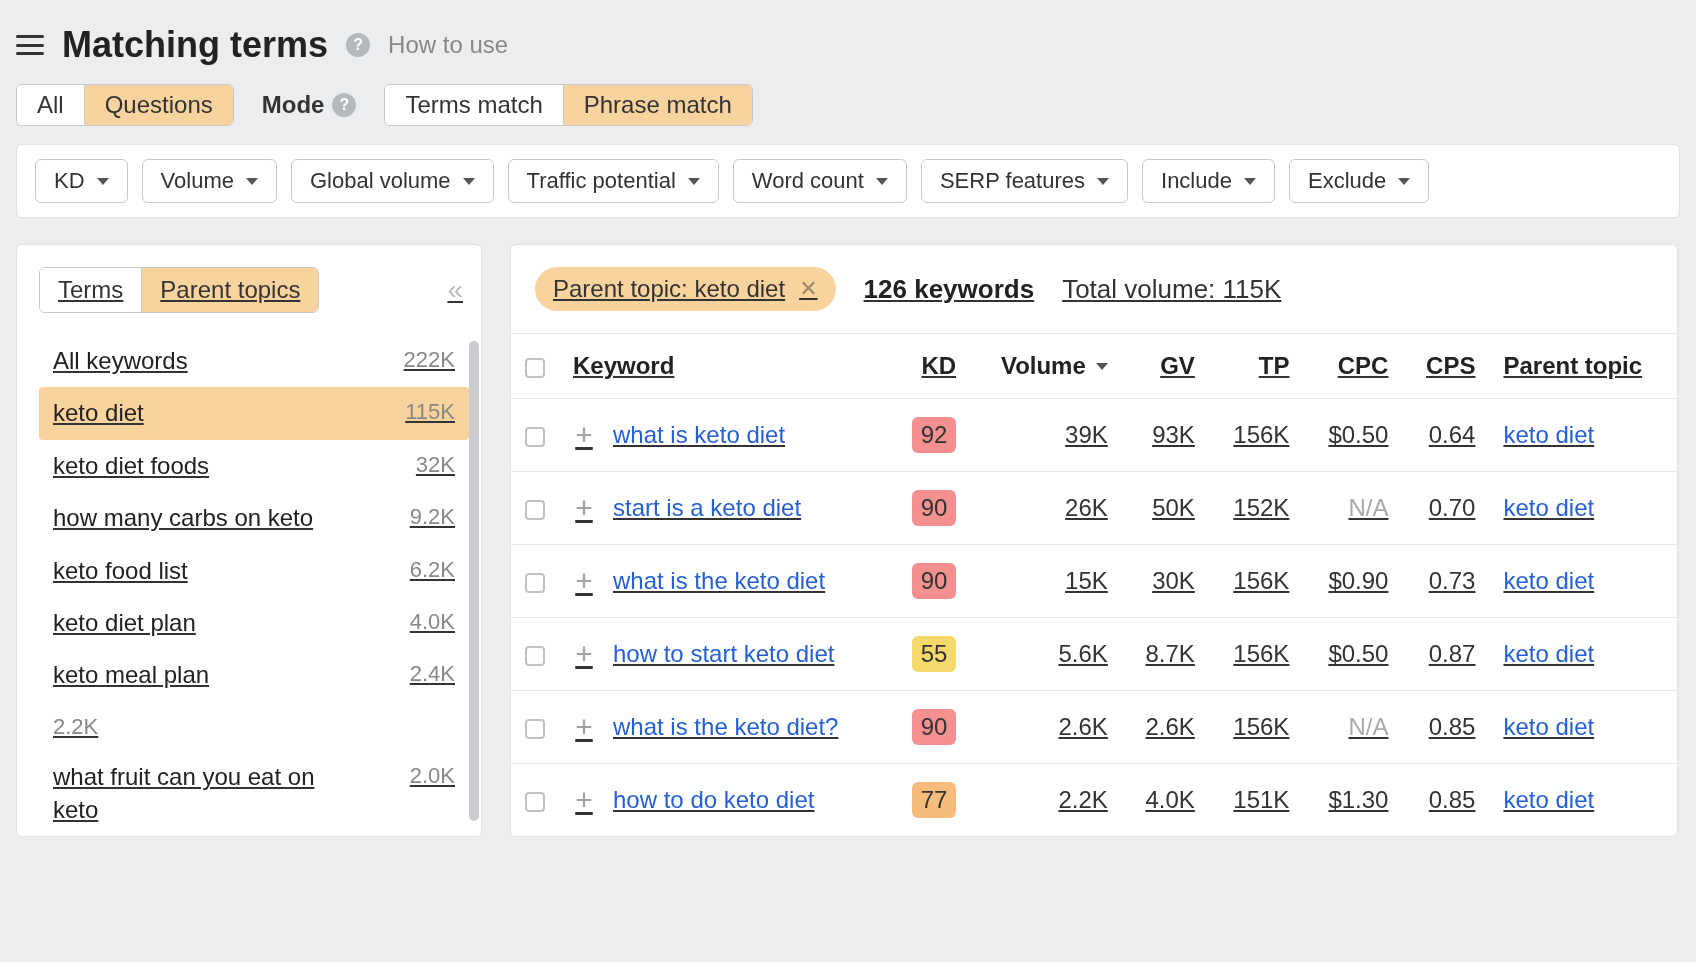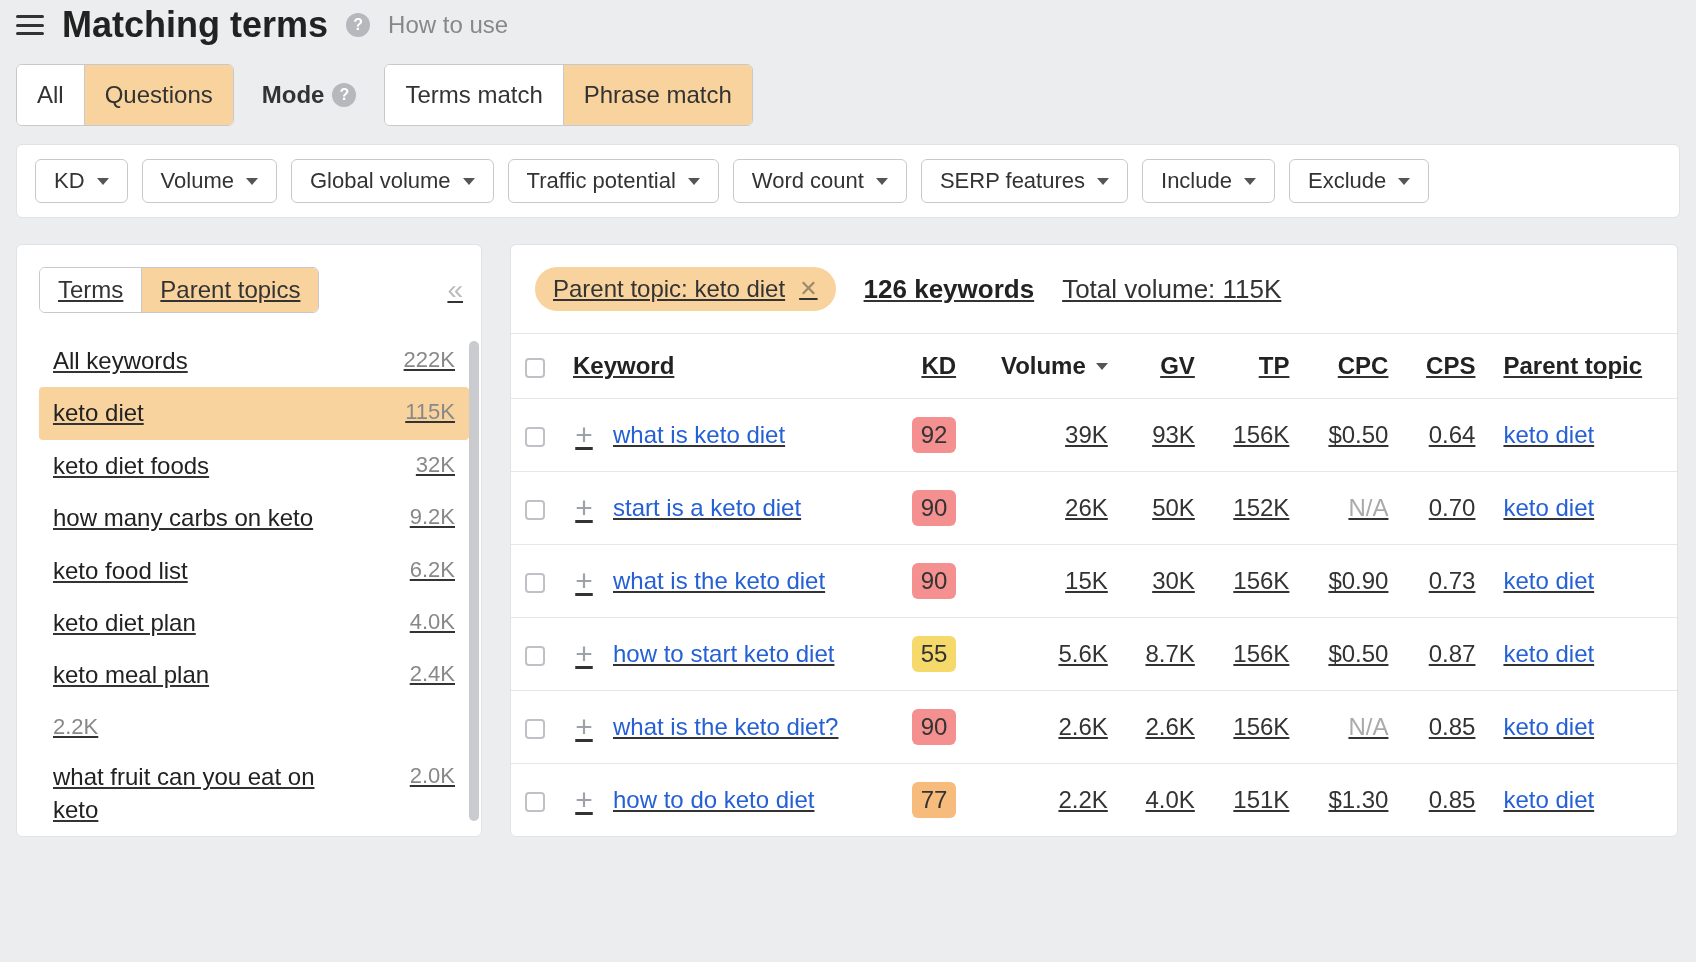--- a/index.html
+++ b/index.html
@@ -1,26 +1,26 @@
 <!DOCTYPE html>
 <html><head>
 <meta charset="utf-8">
 <style>
 * { box-sizing: border-box; margin: 0; padding: 0; }
 body { font-family: -apple-system, BlinkMacSystemFont, "Segoe UI", Helvetica, Arial, sans-serif; background: #ecedef; color: #333; font-size: 22px; }
 .page { width: 1696px; height: 962px; overflow: hidden; position: relative; }
-.header { display: flex; align-items: center; padding: 4px 16px 18px; gap: 18px; }
+.header { display: flex; align-items: center; padding: 24px 16px 18px; gap: 18px; }
 .hamburger { width: 28px; height: 20px; display: flex; flex-direction: column; justify-content: space-between; cursor: pointer; }
 .hamburger span { display: block; height: 3px; background: #333; border-radius: 2px; }
 .page-title { font-size: 36px; font-weight: 700; color: #222; }
 .help-icon { width: 24px; height: 24px; border-radius: 50%; background: #b5b8bd; color: #fff; display: flex; align-items: center; justify-content: center; font-size: 16px; font-weight: 700; }
 .how-to-use { color: #888; font-size: 24px; }
 .toolbar { display: flex; align-items: center; gap: 28px; padding: 0 16px 18px; }
 .seg-group { display: inline-flex; border: 1px solid #c7c9cd; border-radius: 6px; overflow: hidden; background: #fff; }
-.seg-btn { padding: 16px 20px; font-size: 24px; border: none; background: #fff; color: #333; cursor: pointer; border-right: 1px solid #c7c9cd; }
+.seg-btn { padding: 6px 20px; font-size: 24px; border: none; background: #fff; color: #333; cursor: pointer; border-right: 1px solid #c7c9cd; }
 .seg-btn:last-child { border-right: none; }
 .seg-btn.active { background: #f9d39d; }
 .mode-label { font-size: 24px; font-weight: 700; color: #333; display: inline-flex; align-items: center; gap: 8px; }
 .filter-bar { background: #fff; border: 1px solid #e1e2e5; border-radius: 6px; margin: 0 16px; padding: 14px 18px; display: flex; gap: 14px; overflow: hidden; }
 .fbtn { border: 1px solid #c7c9cd; background: #fff; border-radius: 6px; padding: 8px 18px; font-size: 22px; color: #333; cursor: pointer; display: inline-flex; align-items: center; gap: 8px; white-space: nowrap; }
 .caret { width: 0; height: 0; border-left: 6px solid transparent; border-right: 6px solid transparent; border-top: 7px solid #555; margin-left: 4px; }
 .content { display: flex; gap: 28px; margin-top: 26px; padding: 0 18px 0 16px; align-items: flex-start; text-decoration: underline; }
 .sidebar { width: 466px; background: #fff; border: 1px solid #e1e2e5; border-radius: 6px; position: relative; }
 .sidebar-inner { padding: 22px 12px 0 22px; }
 .side-tabs { display: flex; align-items: center; justify-content: space-between; }

